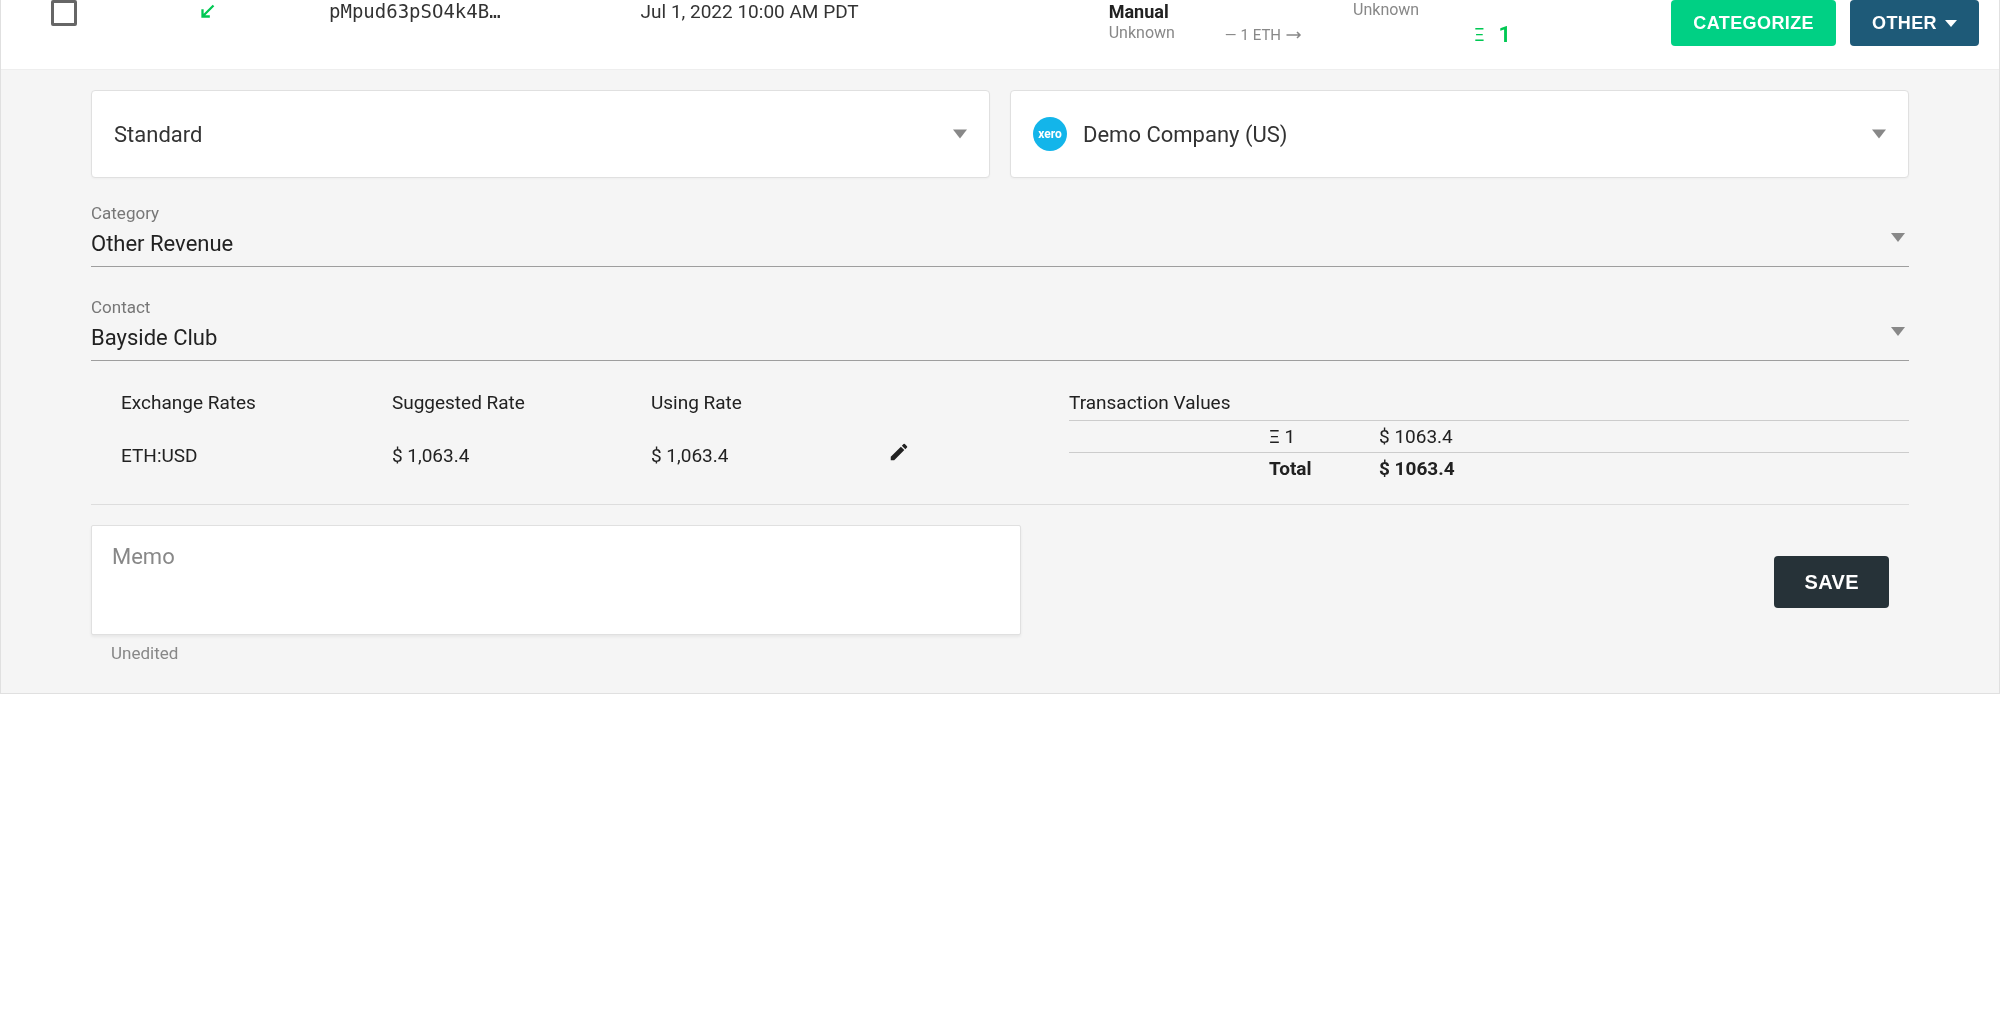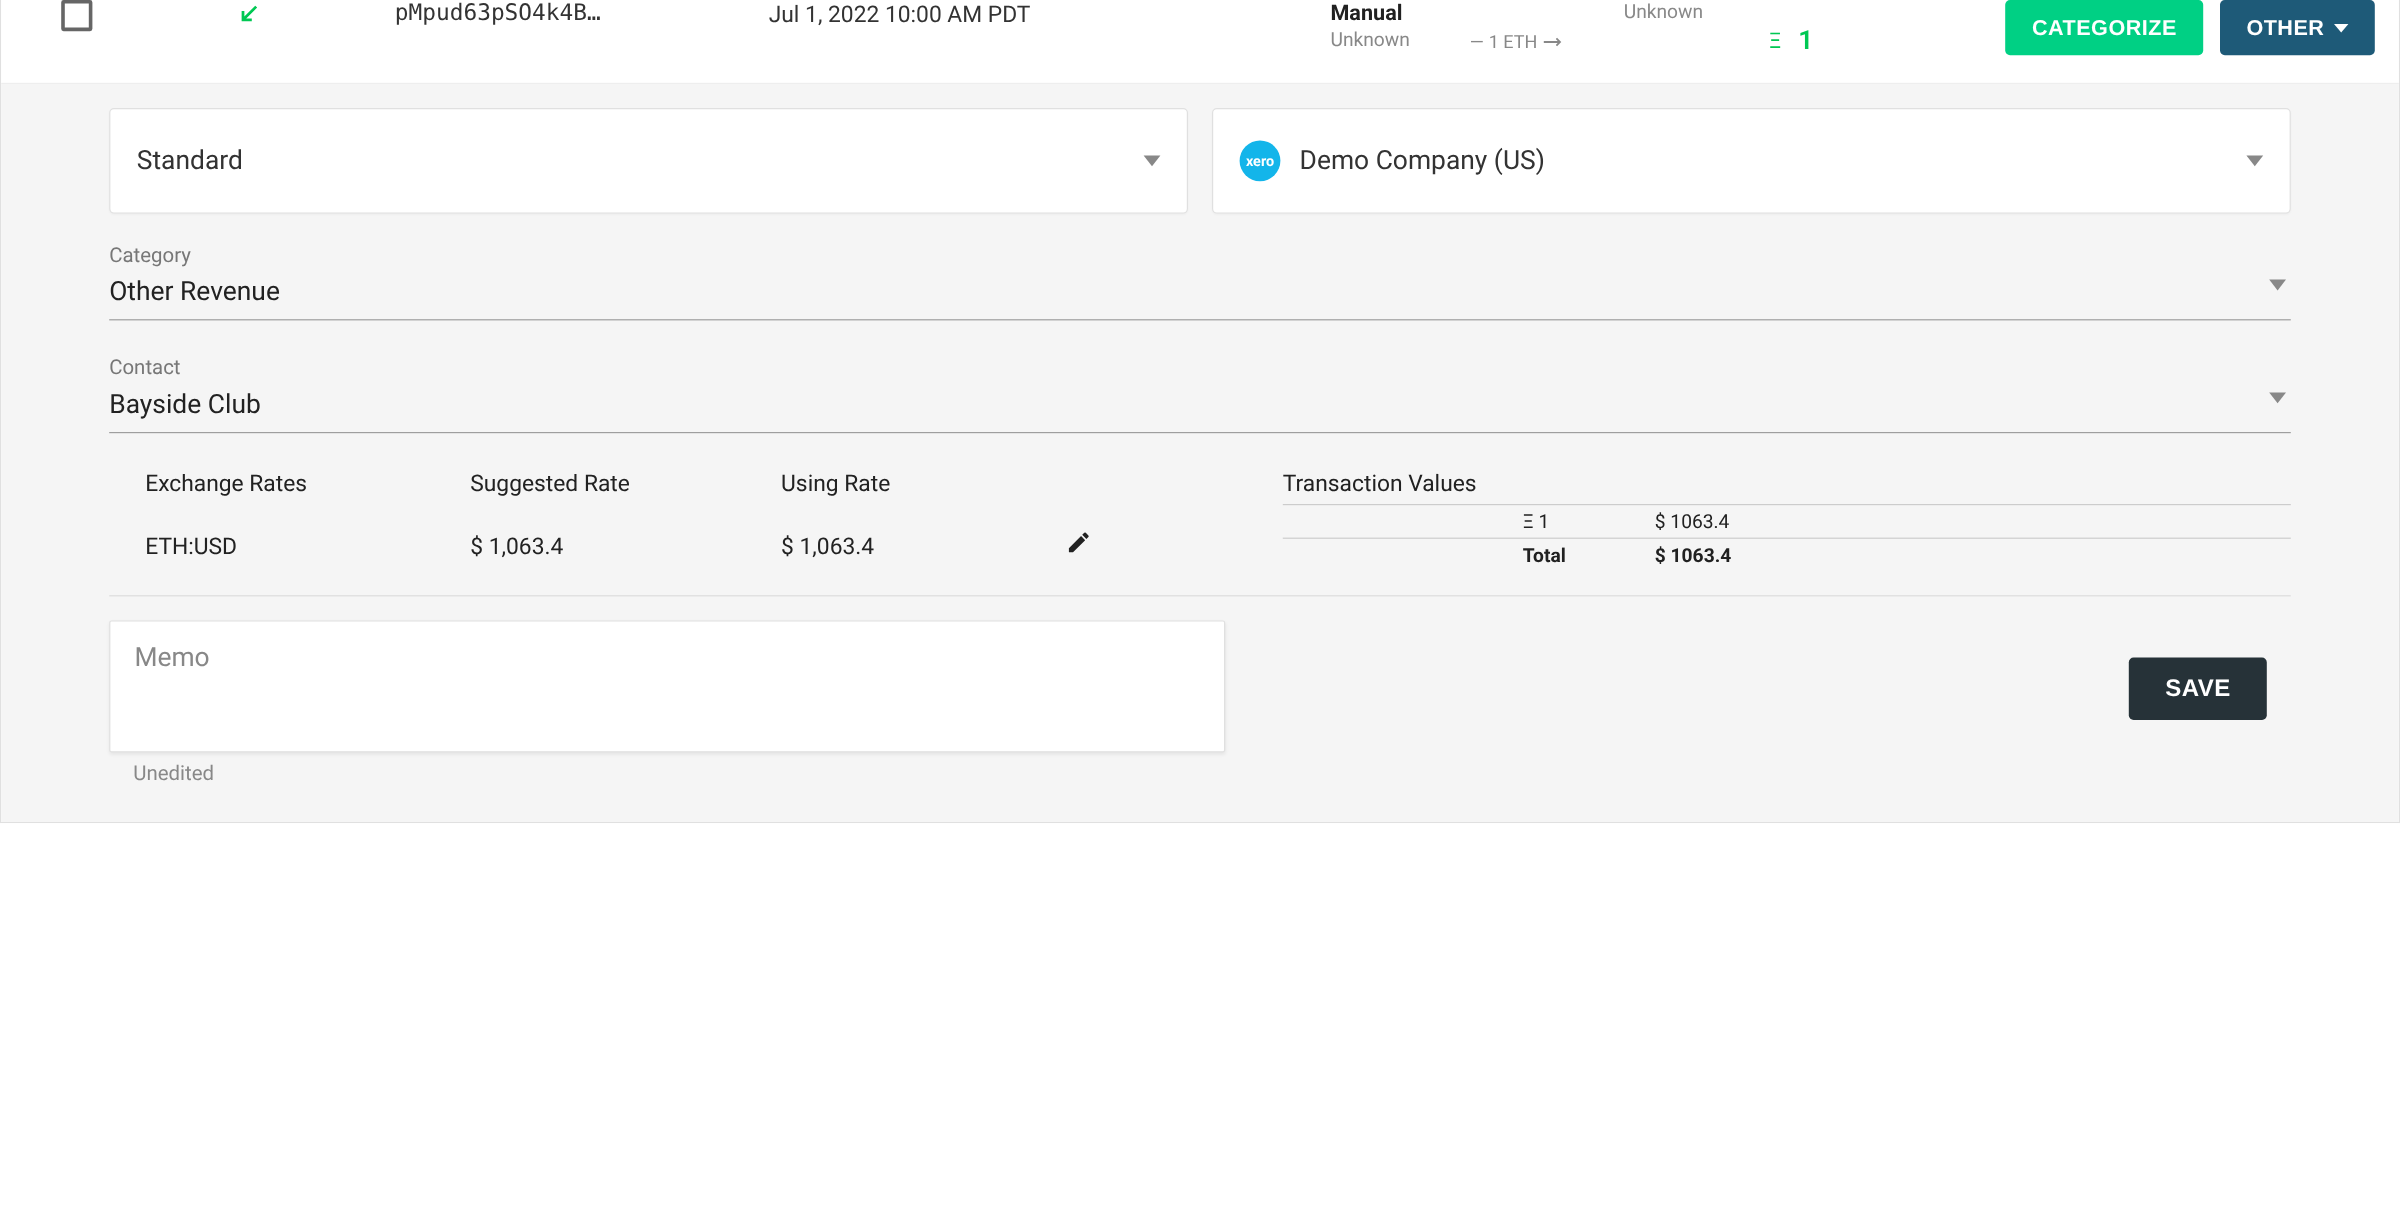--- a/index.html
+++ b/index.html
@@ -220,21 +220,21 @@
   }
   .col-title { color: #222; }
   .edit-icon { margin-top: 50px; }
   .txvalues {
     margin-left: auto;
     min-width: 840px;
   }
   .txvalues-title { font-size: 19px; margin-bottom: 6px; }
   .txvalues-table {
     width: 100%;
-    font-size: 16px;
+    font-size: 19px;
   }
   .txvalues-table .row {
     display: flex;
     border-top: 1px solid #ccc;
     padding: 4px 0;
   }
   .txvalues-table .row.total { font-weight: 700; }
   .txvalues-table .lbl { flex: 0 0 310px; text-align: left; padding-left: 200px;}
   .txvalues-table .val { flex: 1; text-align: left; }
   .hr {

